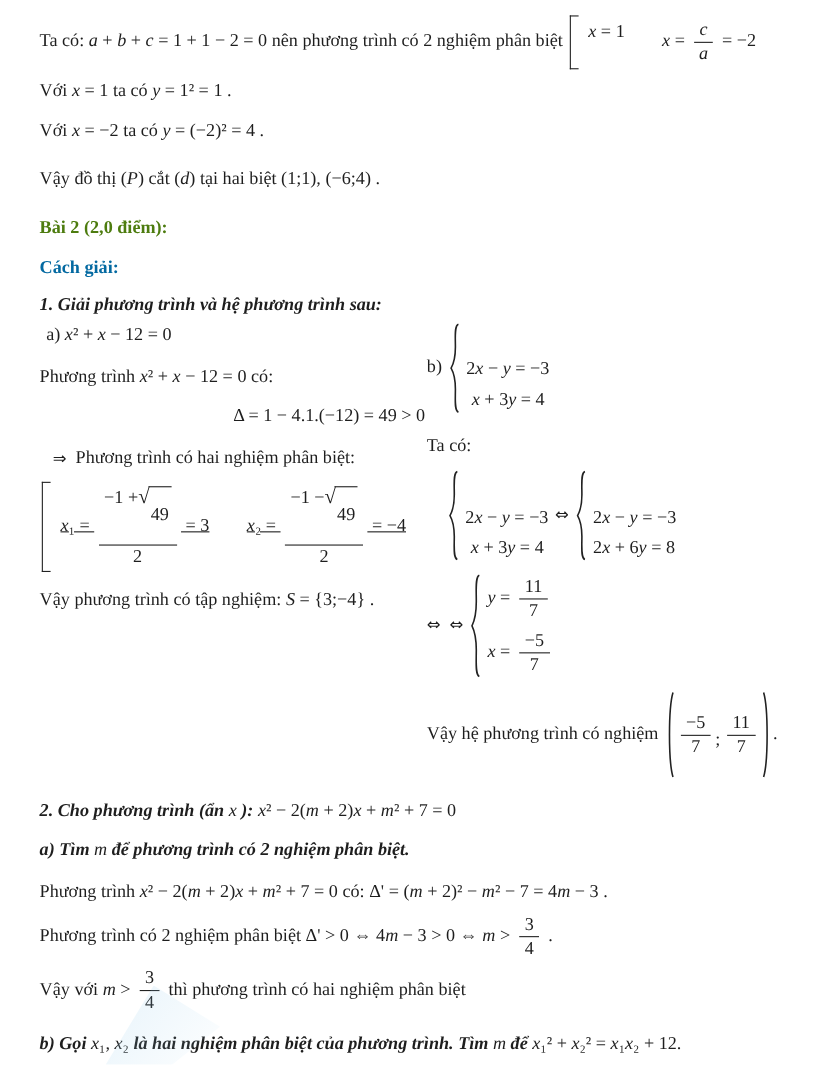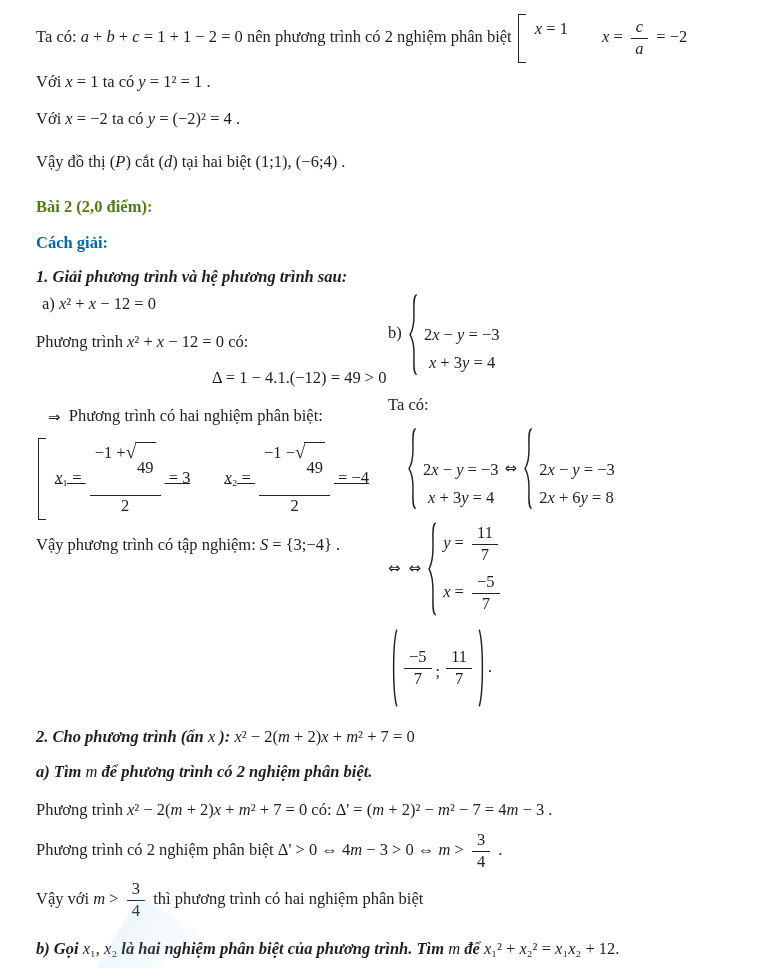--- a/index.html
+++ b/index.html
@@ -179,21 +179,21 @@
                   <span class="fr-d m">7</span>
                 </span></span>
               <span><span class="m"><i>x</i> = </span><span class="frac">
                   <span class="fr-n m">−5</span>
                   <span class="fr-d m">7</span>
                 </span></span>
             </span>
           </span>
       </div>
       <div class="ln nowrap">
-        <span class="bigp">
+        <span>Vậy hệ phương trình có nghiệm </span><span class="bigp">
             <svg class="paren" viewBox="0 0 10 100" preserveAspectRatio="none">
               <path d="M8.5 2 C3.2 20 3.2 80 8.5 98"></path>
             </svg>
             <span class="bigp-body">
               <span class="frac">
                 <span class="fr-n m">−5</span>
                 <span class="fr-d m">7</span>
               </span>
               <span style="margin:6px 2px 0 0;">;</span>
               <span class="frac">

